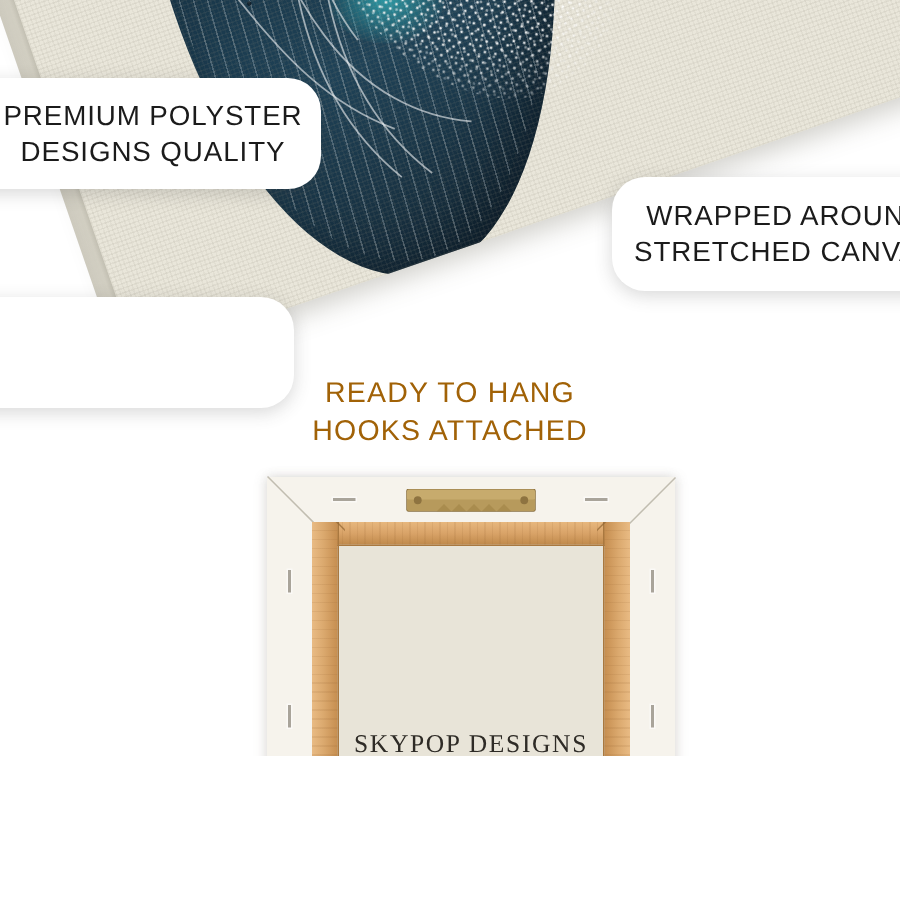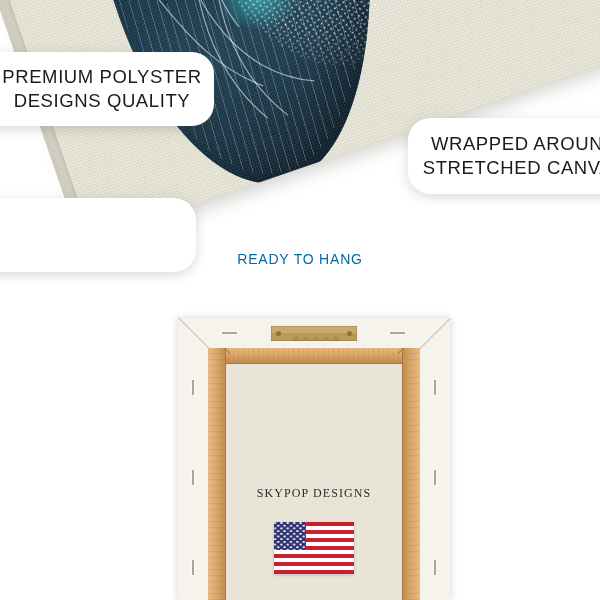--- a/index.html
+++ b/index.html
@@ -5,21 +5,21 @@
 <style>
   html, body {
     margin: 0;
     padding: 0;
     background: #ffffff;
   }
 
   #stage {
     position: relative;
     width: 600px;
-    height: 600px;
+    height: 504px;
     overflow: hidden;
     background: #ffffff;
     font-family: "Liberation Sans", sans-serif;
   }
 
   
   #artwork-panel {
     position: absolute;
     left: 0;
     top: 0;
@@ -212,22 +212,22 @@
     padding-left: 26px;
   }
 
   
   #caption-ready {
     position: absolute;
     left: 0;
     top: 250px;
     width: 600px;
     text-align: center;
-    color: #0369a1;
-    font-size: 14px;
+    color: #a16207;
+    font-size: 19px;
     letter-spacing: 0.8px;
     line-height: 1.34;
     font-stretch: condensed;
   }
   #caption-ready span { display: block; }
 
   
   #canvas-back {
     position: absolute;
     left: 178px;
@@ -321,21 +321,21 @@
   .staple.v { width: 2px; height: 15px; }
 
   
   #brand-name {
     position: absolute;
     left: 0;
     right: 0;
     top: 168px;
     text-align: center;
     font-family: "Liberation Serif", serif;
-    font-size: 12px;
+    font-size: 17px;
     letter-spacing: 1.1px;
     color: #2e2b26;
   }
 
   
   #flag {
     position: absolute;
     left: 50%;
     top: 204px;
     transform: translateX(-50%);
@@ -412,20 +412,21 @@
   <div class="pill" id="pill-wrapped">
     <span>WRAPPED AROUND</span>
     <span>STRETCHED CANVAS</span>
   </div>
 
   <div class="pill" id="pill-microdot">
   </div>
 
   <div id="caption-ready">
     <span>READY TO HANG</span>
+    <span>HOOKS ATTACHED</span>
   </div>
 
   <div id="canvas-back">
 
     <div class="miter" style="left:0;   top:0;   height:44px; transform:rotate(-45deg);"></div>
     <div class="miter" style="left:272px;top:0;  height:44px; transform:rotate(45deg);"></div>
 
     <svg id="hanger" viewBox="0 0 86 15">
       <rect x="0" y="0" width="86" height="15" rx="1.5" fill="#b59köpa"></rect>
       <rect x="0" y="0" width="86" height="15" rx="1.5" fill="#b79a5c"></rect>

